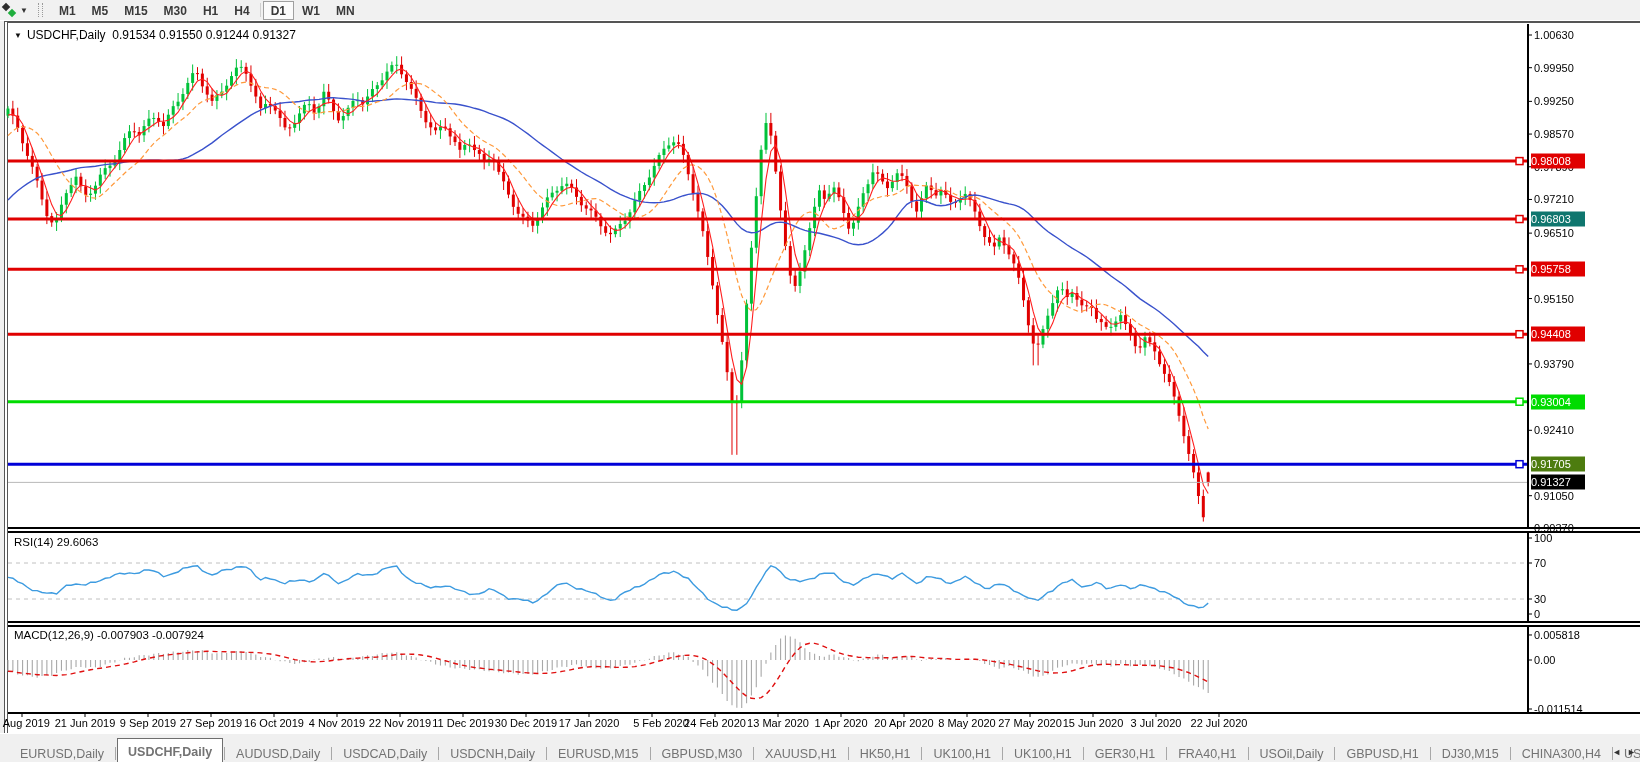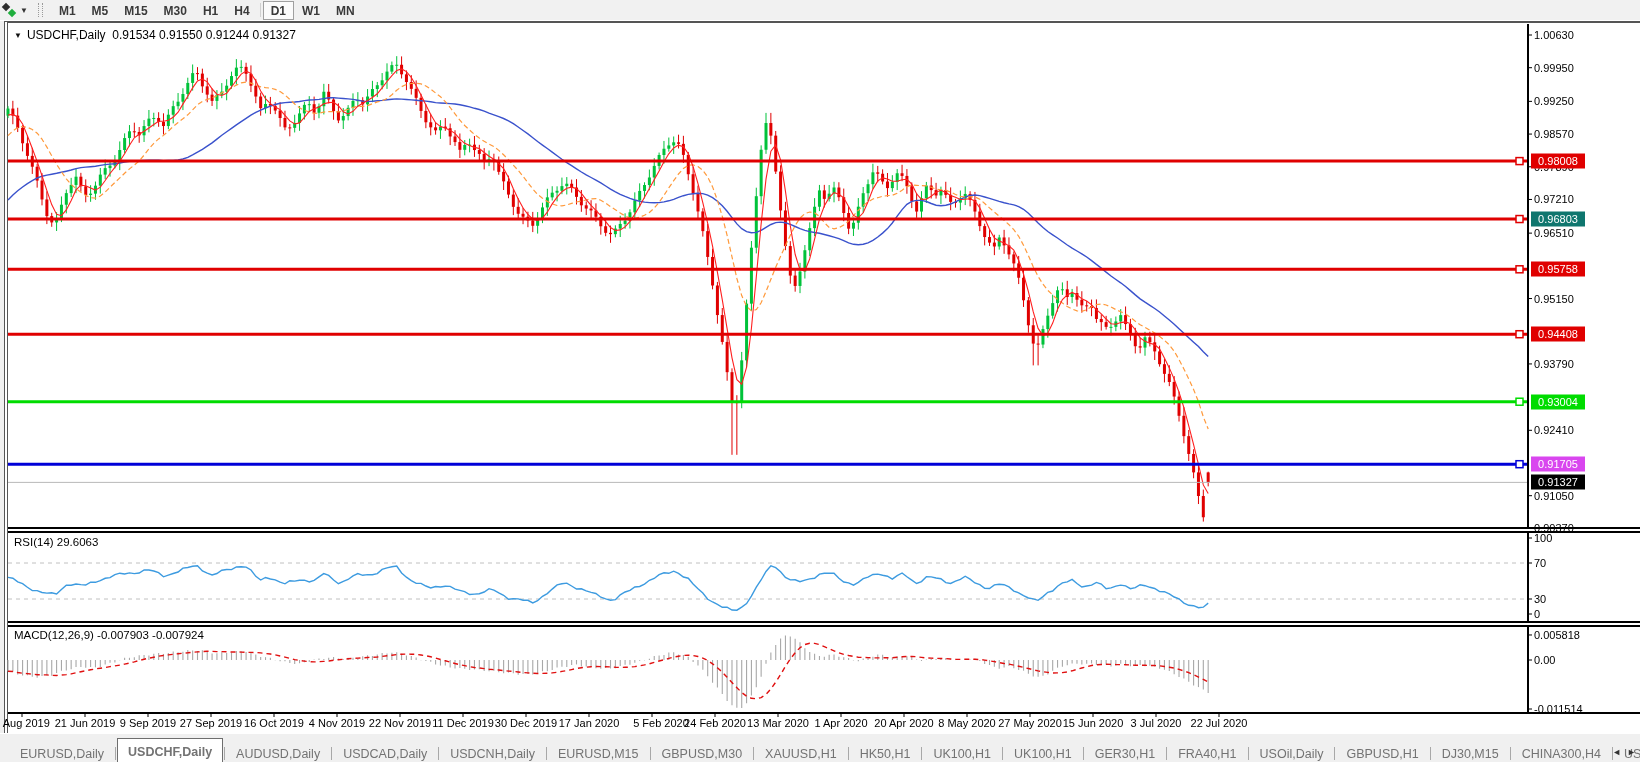--- a/index.html
+++ b/index.html
@@ -16,21 +16,21 @@
   .chart-frame{position:absolute;left:4px;top:21px;width:1635px;height:710px;background:#ffffff;border-left:4px double #555;border-top:2px solid #555;}
   .divider{position:absolute;left:8px;width:1632px;height:2px;background:#fff;border-top:2px solid #000;border-bottom:2px solid #000;}
   #divider1{top:527px;}
   #divider2{top:621px;}
   .xaxis-line{position:absolute;left:8px;top:712px;width:1632px;height:2px;background:#000;}
   svg.layer{position:absolute;left:0;top:0;}
   .chart-header{position:absolute;left:14px;top:28px;font-size:12px;color:#000;white-space:pre;}
   .chart-header .tri{font-size:8px;vertical-align:1px;margin-right:5px;color:#111;}
   .pane-label{position:absolute;left:14px;font-size:11.5px;color:#000;white-space:pre;}
   .ytick{position:absolute;left:1534px;transform:translateY(-50%);font-size:11px;color:#000;white-space:nowrap;}
-  .price-tag{position:absolute;left:1531px;width:54px;height:15px;transform:translateY(-50%);color:#fff;font-size:11px;line-height:15px;text-align:center;}
+  .price-tag{position:absolute;left:1531px;width:54px;height:15px;transform:translateY(-50%);color:#fff;font-size:11px;line-height:15px;text-align:left;}
   .date-label{position:absolute;top:717px;transform:translateX(-50%);font-size:11px;color:#000;white-space:nowrap;}
   .plot-hit{position:absolute;left:8px;top:24px;width:1520px;height:503px;}
   
   .tabbar{position:absolute;left:0;top:733px;width:1640px;height:29px;background:#f0f0f0;border-top:1px solid #ffffff;display:flex;align-items:flex-end;}
   .tabs{display:flex;align-items:flex-end;margin-left:10px;height:26px;}
   .tab{height:19px;padding:2px 10px 0 10px;font-size:12.5px;color:#737373;display:flex;align-items:center;cursor:default;white-space:nowrap;}
   .tab.active{background:#ffffff;border:1px solid #6e6e6e;border-bottom:none;font-weight:bold;height:22px;}
   .tab-sep{width:1px;height:13px;background:#a8a8a8;margin:0 1px 3px 1px;}
   .tab-scroll{position:absolute;right:4px;bottom:6px;display:flex;gap:6px;font-size:9px;color:#333;}
   .tab-scroll span{cursor:default;}
@@ -892,21 +892,21 @@
       <div class="ytick" style="top: 298.533px;">0.95150</div>
       <div class="ytick" style="top: 363.936px;">0.93790</div>
       <div class="ytick" style="top: 430.3px;">0.92410</div>
       <div class="ytick" style="top: 495.702px;">0.91050</div>
       <div class="ytick" style="top: 528.403px;">0.90370</div>
       <div class="price-tag" style="top: 161.092px; background: rgb(224, 0, 0);">0.98008</div>
       <div class="price-tag" style="top: 219.04px; background: #0f766e;">0.96803</div>
       <div class="price-tag" style="top: 269.294px; background: rgb(224, 0, 0);">0.95758</div>
       <div class="price-tag" style="top: 334.216px; background: rgb(224, 0, 0);">0.94408</div>
       <div class="price-tag" style="top: 401.734px; background: rgb(0, 220, 0);">0.93004</div>
-      <div class="price-tag" style="top: 464.203px; background: #d946ef;">0.91705</div>
+      <div class="price-tag" style="top: 464.203px; background: #4d7c0f;">0.91705</div>
       <div class="price-tag" style="top: 482.381px; background: rgb(0, 0, 0);">0.91327</div>
       <div class="ytick" style="top: 538px;">100</div>
       <div class="ytick" style="top: 563px;">70</div>
       <div class="ytick" style="top: 599px;">30</div>
       <div class="ytick" style="top: 614px;">0</div>
       <div class="ytick" style="top: 634.983px;">0.005818</div>
       <div class="ytick" style="top: 660px;">0.00</div>
       <div class="ytick" style="top: 709px;">-0.011514</div>
     </div>
   <div id="datelabels">

